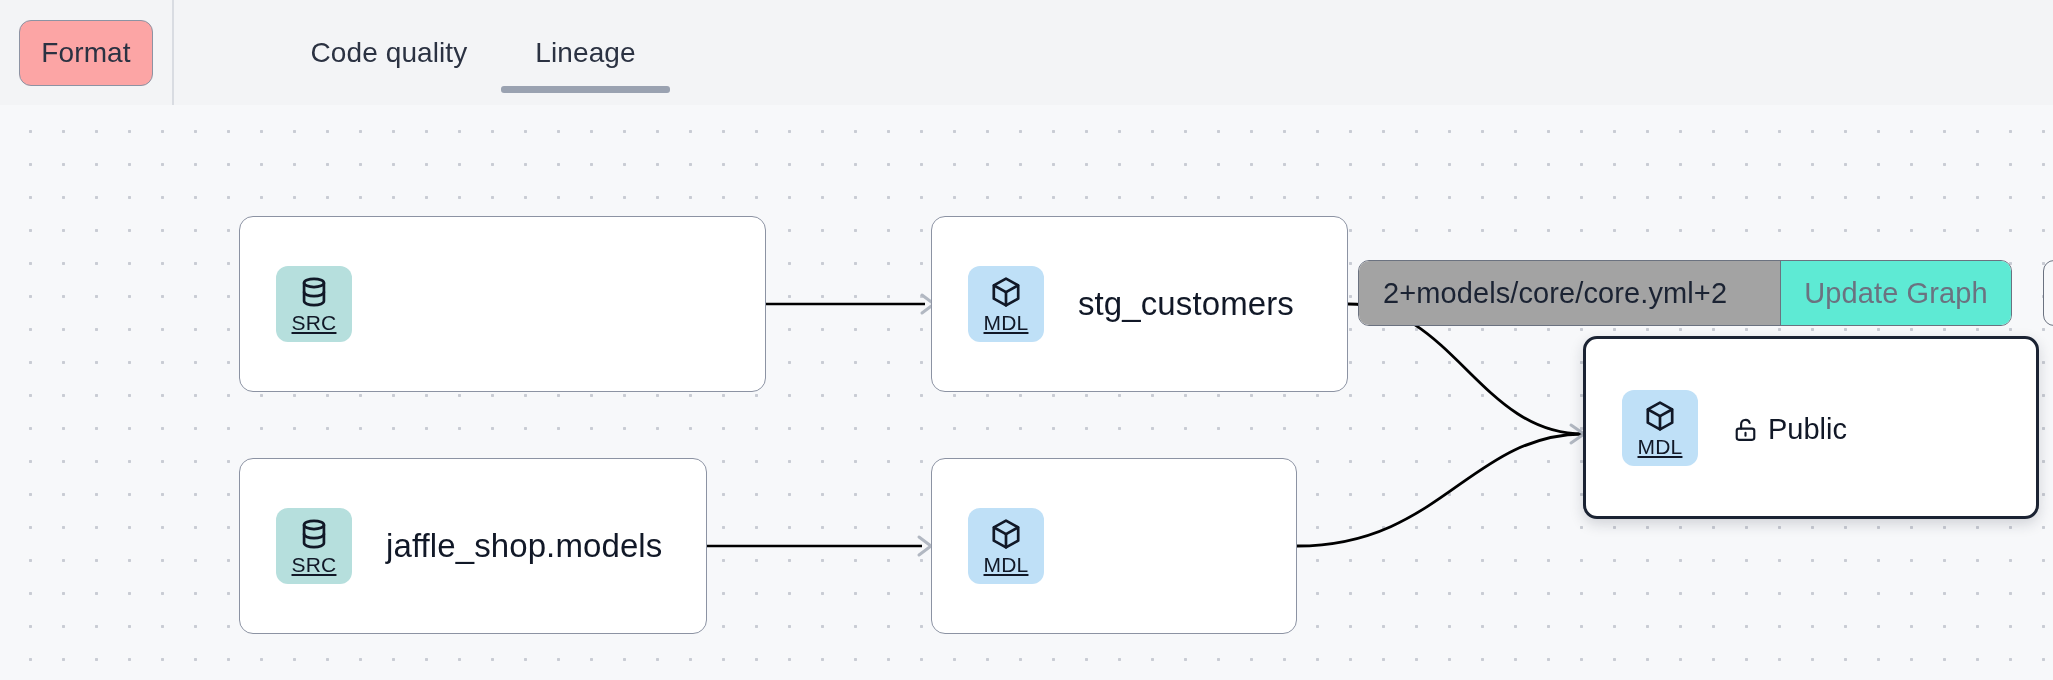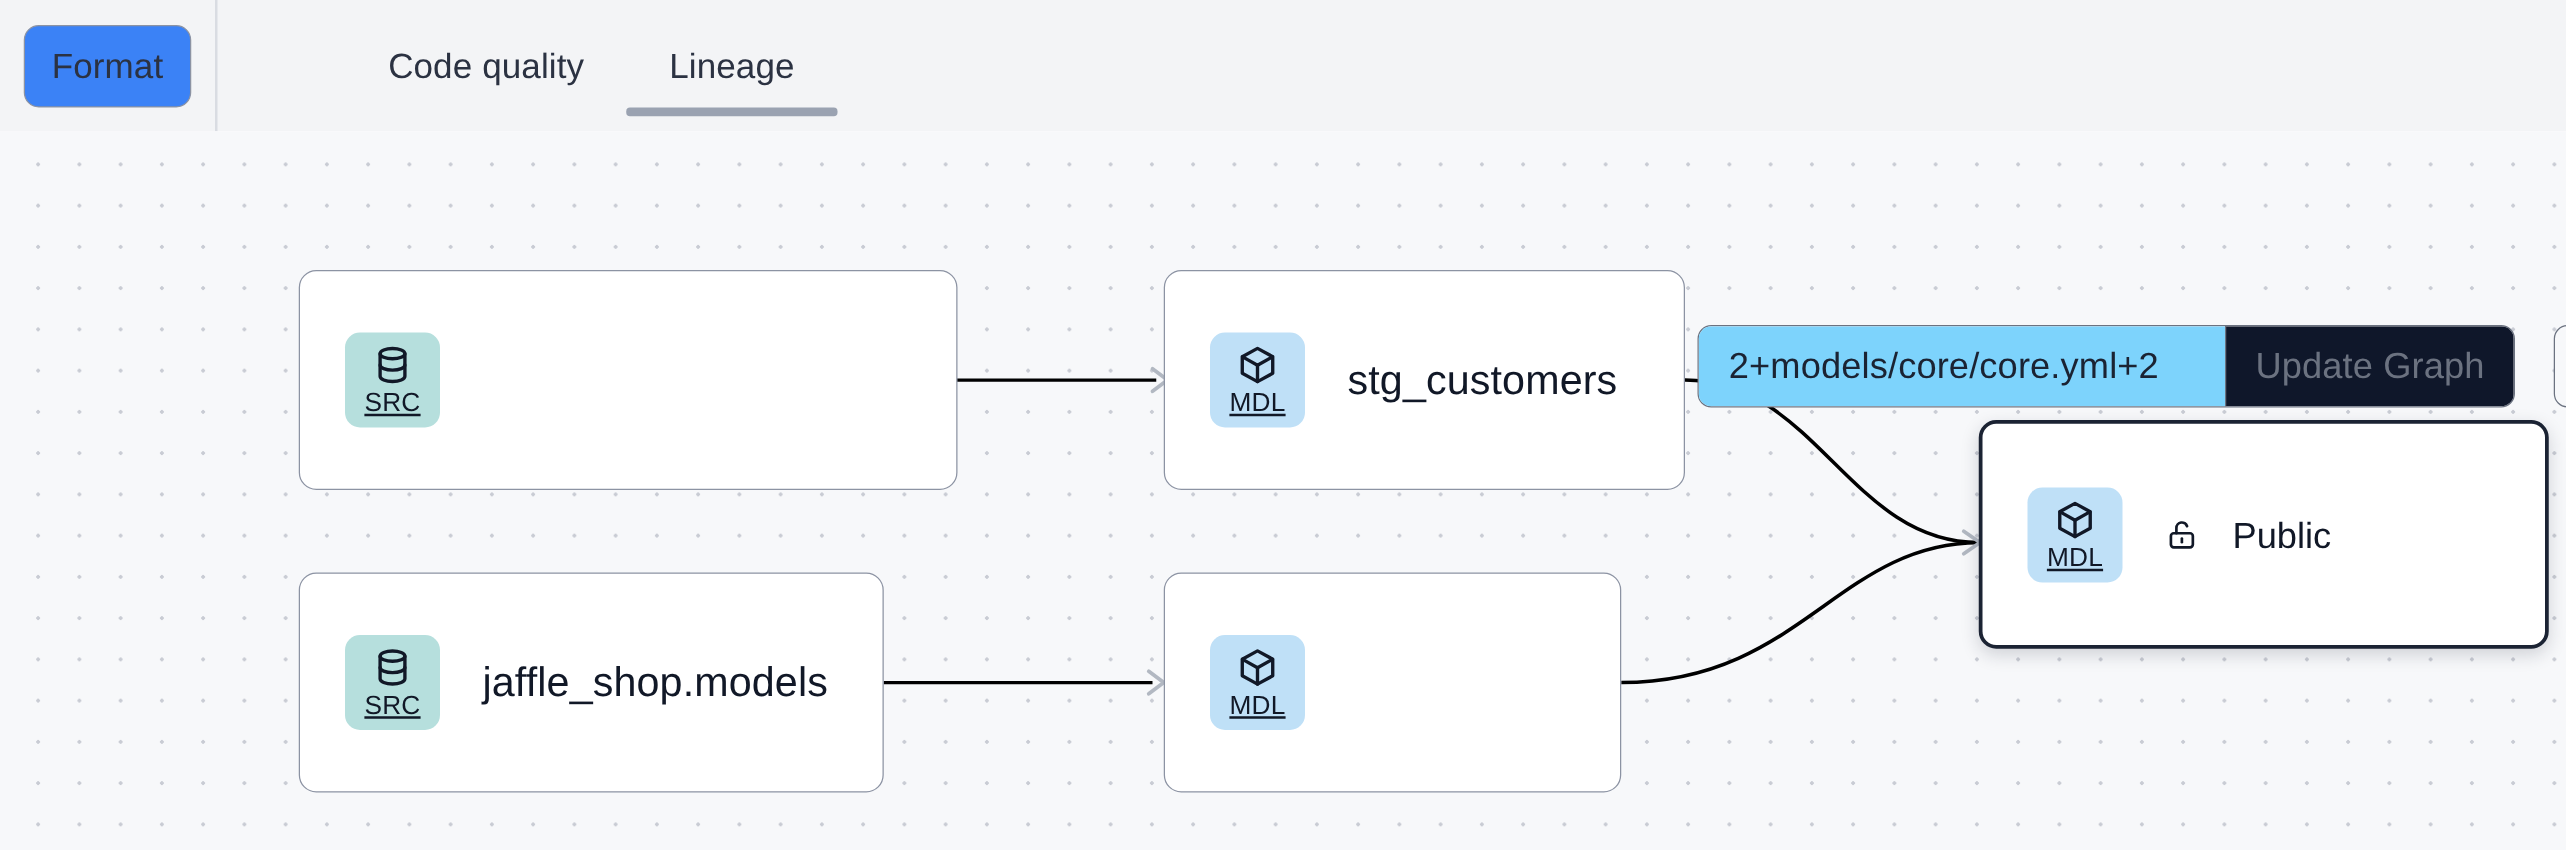--- a/index.html
+++ b/index.html
@@ -19,21 +19,21 @@
     display:flex; align-items:center;
   }
   #topbar-left{
     width:172px; height:105px;
     background:#f3f4f6;
     display:flex; align-items:center; justify-content:center;
     flex:0 0 auto;
   }
   #format-button{
     width:134px; height:66px;
-    background:#3b82f6;
+    background:#fca5a5;
     border:1.6px solid #8c93a3;
     border-radius:12px;
     color:#2b3242;
     font-size:28px;
     display:flex; align-items:center; justify-content:center;
     cursor:pointer;
     letter-spacing:.1px;
   }
   #topbar-divider{
     width:1.5px; height:105px;
@@ -118,52 +118,52 @@
     display:flex; flex-direction:column; justify-content:center;
   }
   .node-title{
     font-size:33px;
     color:#111827;
     line-height:1.15;
     white-space:nowrap;
     letter-spacing:.1px;
   }
   .node-sub{
-    display:flex; align-items:flex-start;
-    gap:27px;
+    display:flex; align-items:center;
+    gap:9px;
     margin-top:5px;
     font-size:29px;
     color:#111827;
     line-height:1.1;
   }
 
   
   #graph-control{
     position:absolute;
     left:1358px; top:155px;
     height:66px;
     display:flex; align-items:stretch;
     border:1.7px solid #6b7280;
     border-radius:11px;
     overflow:hidden;
     background:#ffffff;
   }
   #selector-input{
     width:421px;
     border:none; outline:none;
-    background:#7dd3fc;
+    background:#a3a3a3;
     font-family:"Liberation Sans", sans-serif;
     font-size:29px;
     color:#1b2333;
     padding:0 24px;
     letter-spacing:.1px;
   }
   #update-graph-button{
     width:231px;
-    background:#0f172a;
+    background:#5eead4;
     border-left:1.7px solid #6b7280;
     display:flex; align-items:center; justify-content:center;
     font-size:29px;
     color:#6b7280;
     cursor:pointer;
     letter-spacing:.1px;
   }
   #extra-control{
     position:absolute;
     left:2043px; top:155px;

